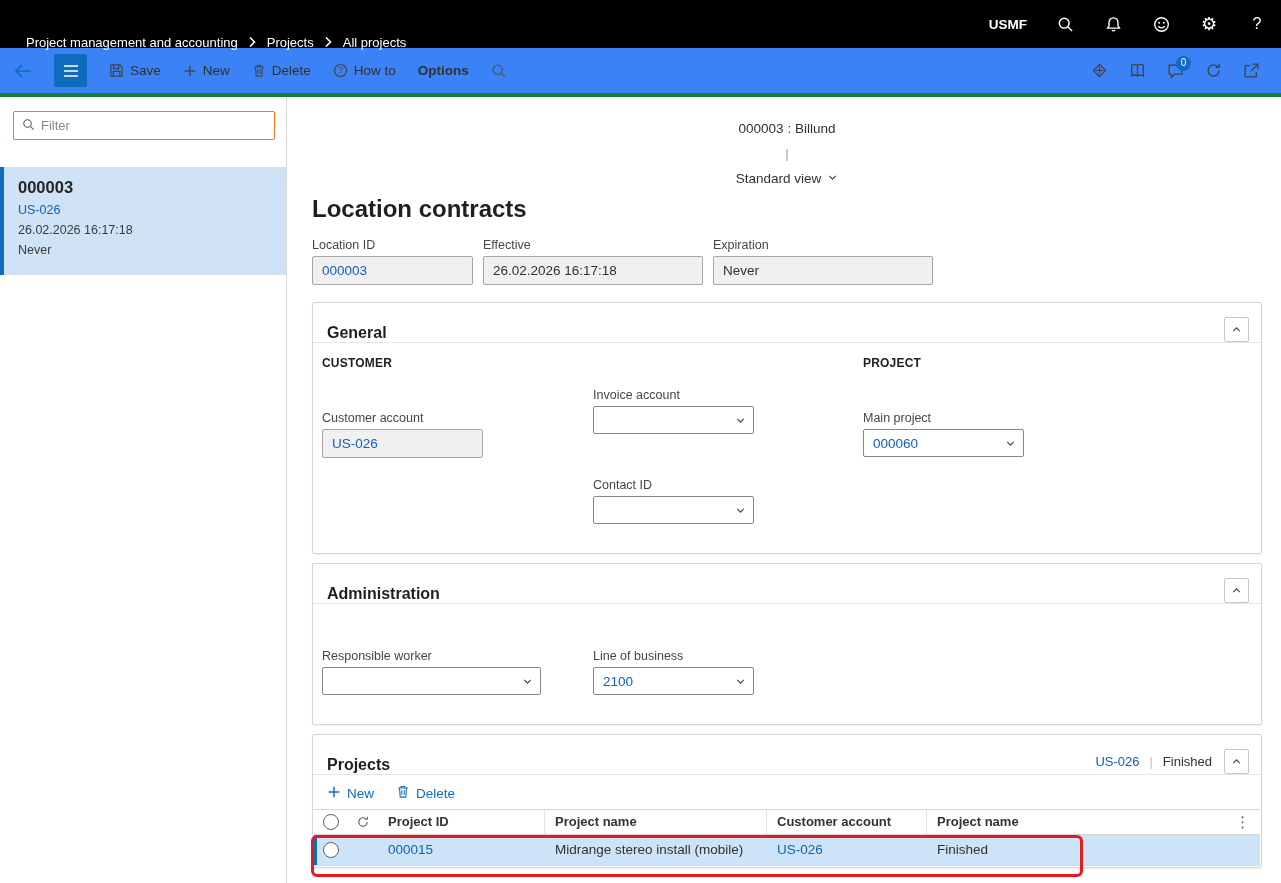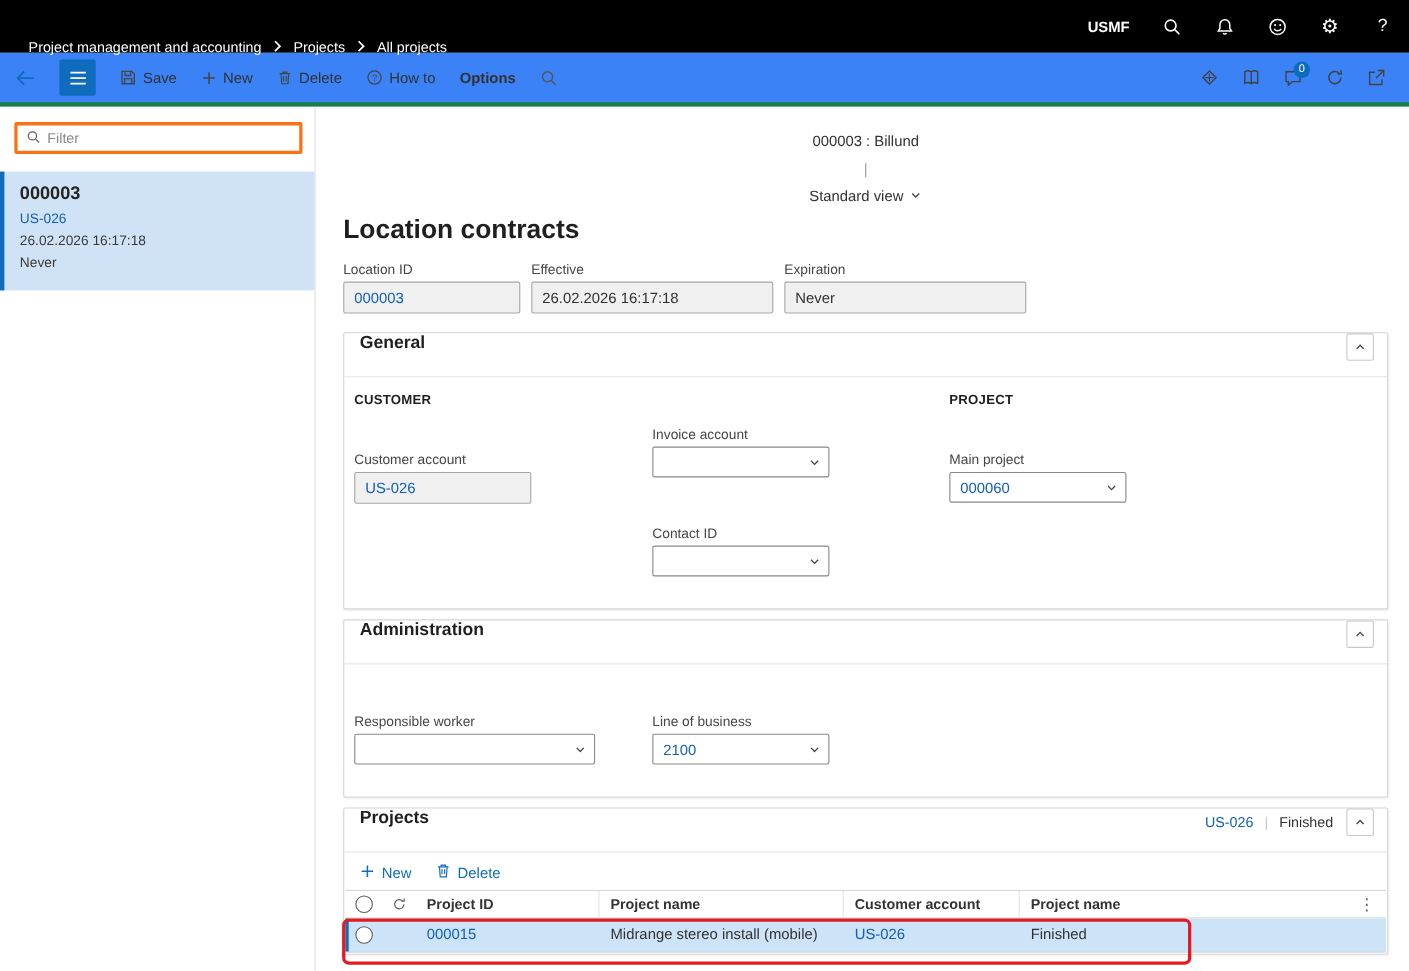--- a/index.html
+++ b/index.html
@@ -27,21 +27,21 @@
   .back-btn { color:#0f6cbd; display:flex; align-items:center; }
   .navtoggle-btn { width:33px; height:33px; background:#0f6cbd; border-radius:2px; display:flex; align-items:center; justify-content:center; }
   .options-btn { font-weight:700; }
   .ab-right { display:flex; align-items:center; gap:6px; }
   .ab-icon-btn { width:32px; height:32px; display:flex; align-items:center; justify-content:center; position:relative; color:#424242; }
   .badge { position:absolute; top:1px; right:0px; background:#0f6cbd; color:#fff; font-size:10px; line-height:14px; min-width:15px; height:15px; border-radius:8px; text-align:center; padding:0 3px; }
 
   
   .workspace { display:flex; height:786px; }
   .sidebar { width:287px; border-right:1px solid #d8d8d8; background:#fff; flex-shrink:0; }
-  .filterbox { margin:14px 11px 16px 13px; height:29px; border:3px solid #f97316; border-radius:2px; display:flex; align-items:center; padding:0 8px; gap:6px; background:#fff; }
+  .filterbox { margin:14px 11px 27px 13px; height:29px; border:1px solid #f97316; border-radius:2px; display:flex; align-items:center; padding:0 8px; gap:6px; background:#fff; }
   .filterbox svg { flex-shrink:0; color:#605e5c; }
   .filterbox input { border:none; outline:none; width:100%; font-size:13px; font-family:inherit; color:#323130; }
   .filterbox input::placeholder { color:#8a8886; }
   .list-item { padding:11px 16px 12px 18px; cursor:pointer; }
   .list-item.selected { background:#d0e3f6; border-left:4px solid #0f6cbd; padding-left:14px; }
   .li-id { font-size:16.5px; font-weight:700; color:#252423; margin-bottom:6px; }
   .li-line { font-size:12.5px; margin-bottom:6px; color:#3b3a39; }
   .li-acc { color:#1160b7; }
 
   
@@ -53,21 +53,21 @@
   .page-title { font-size:24px; font-weight:700; color:#1f1f1f; margin-bottom:15px; }
 
   .headfields { display:flex; gap:10px; margin-bottom:17px; }
   .hfield label { display:block; font-size:12.5px; color:#464646; margin-bottom:4px; }
   .ro-input { height:29px; background:#f0f0f0; border:1px solid #a6a6a6; border-radius:2px; font-size:13.5px; padding:0 9px; color:#323130; font-family:inherit; }
   .ro-input.blue { color:#1160b7; }
   .w160 { width:161px; } .w220 { width:220px; }
 
   
   .card { border:1px solid #d6d6d6; border-radius:2px; background:#fff; box-shadow:0 1px 2px rgba(0,0,0,.07); margin-bottom:9px; }
-  .card-head { height:40px; display:flex; align-items:flex-start; justify-content:space-between; padding:0 12px 0 14px; border-bottom:1px solid #e6e6e6; }
+  .card-head { height:40px; display:flex; align-items:flex-end; justify-content:space-between; padding:0 12px 0 14px; border-bottom:1px solid #e6e6e6; }
   .card-title { font-size:16px; font-weight:700; color:#1f1f1f; }
   .collapse-btn { width:25px; height:25px; border:1px solid #c8c8c8; border-radius:2px; background:#fff; display:flex; align-items:center; justify-content:center; color:#444; }
   .card-head-right { display:flex; align-items:center; gap:12px; }
   .summary { display:flex; align-items:center; gap:10px; font-size:13px; }
   .summary .s-acc { color:#1160b7; }
   .summary .s-sep { color:#c4c4c4; }
   .summary .s-stage { color:#323130; }
 
   .card-body { display:flex; padding:13px 10px 17px 9px; }
   .fcol { display:flex; flex-direction:column; }

